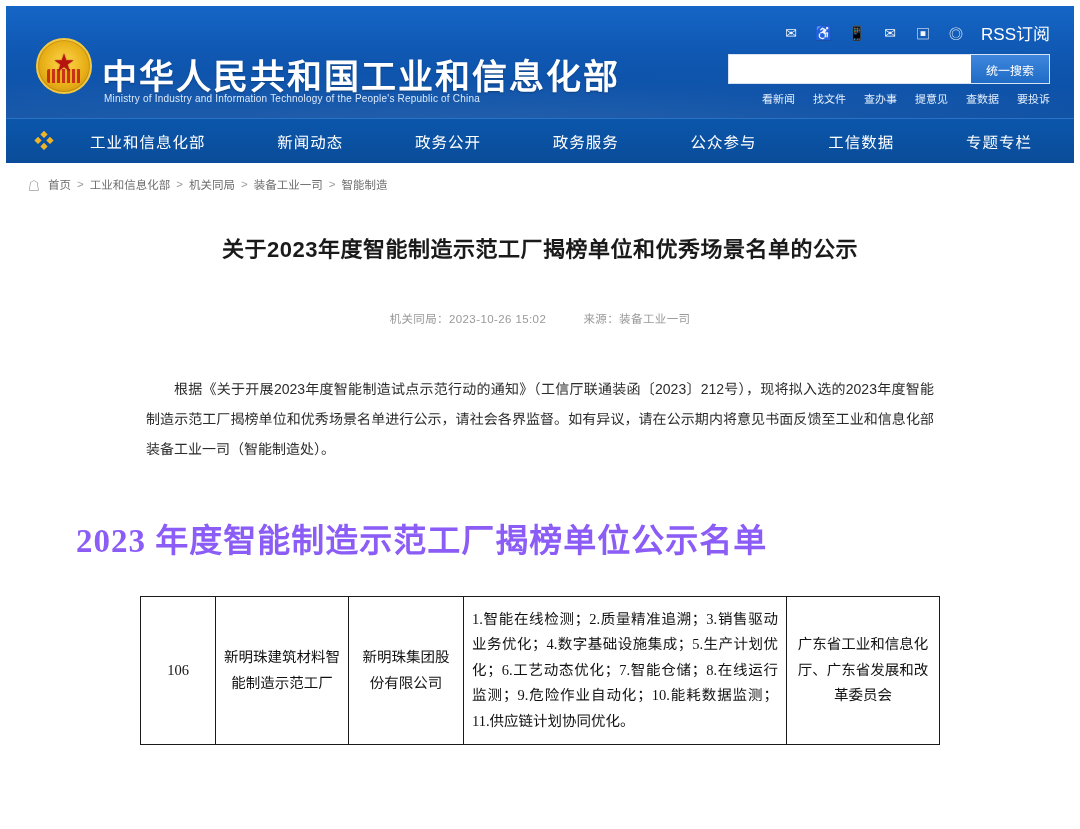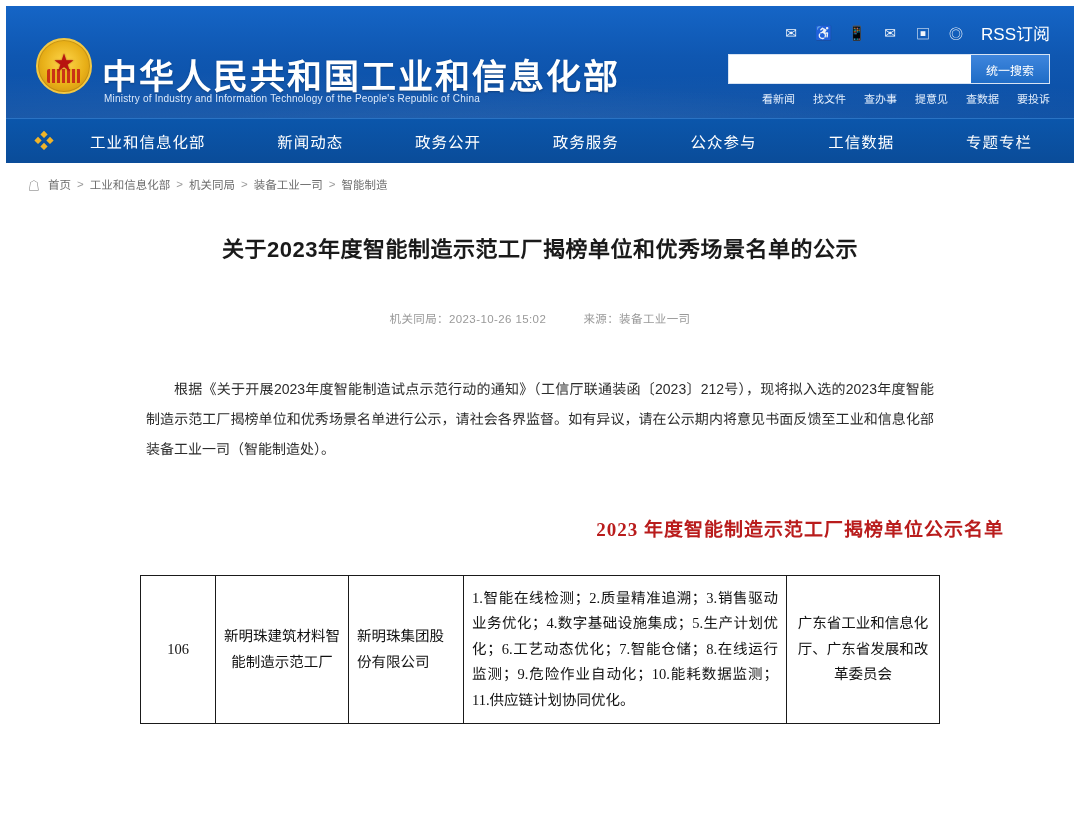--- a/index.html
+++ b/index.html
@@ -224,25 +224,25 @@
     font-family: "Liberation Sans", sans-serif;
     font-size: 14px;
     line-height: 2.15;
     color: #2b2b2b;
     text-align: justify;
   }
   .art-body p { margin: 0; text-indent: 2em; }
 
   .sub-title {
     margin-top: 50px;
-    text-align: right;
+    text-align: left;
     font-family: "Liberation Serif", serif;
     font-weight: bold;
-    font-size: 19px;
-    color: #b91c1c;
+    font-size: 33px;
+    color: #8b5cf6;
     letter-spacing: 1px;
   }
 
   
   .tbl-wrap {
     margin: 34px auto 0 auto;
     width: 800px;
   }
   table.listing {
     width: 100%;
@@ -253,21 +253,21 @@
   table.listing td {
     border: 1px solid #1a1a1a;
     padding: 10px 8px;
     vertical-align: middle;
     font-size: 14.5px;
     line-height: 1.75;
     color: #111;
   }
   td.c-num { width: 58px; text-align: center; font-size: 16px; }
   td.c-name { width: 116px; text-align: center; }
-  td.c-corp { width: 98px; }
+  td.c-corp { width: 98px; text-align: center; }
   td.c-scene { text-align: justify; padding-left: 10px; padding-right: 10px; }
   td.c-dept { width: 136px; text-align: center; }
 </style>
 </head>
 <body>
 
 <div class="page">
 
   <div class="site-header">
     <div class="hdr-wave"></div>

